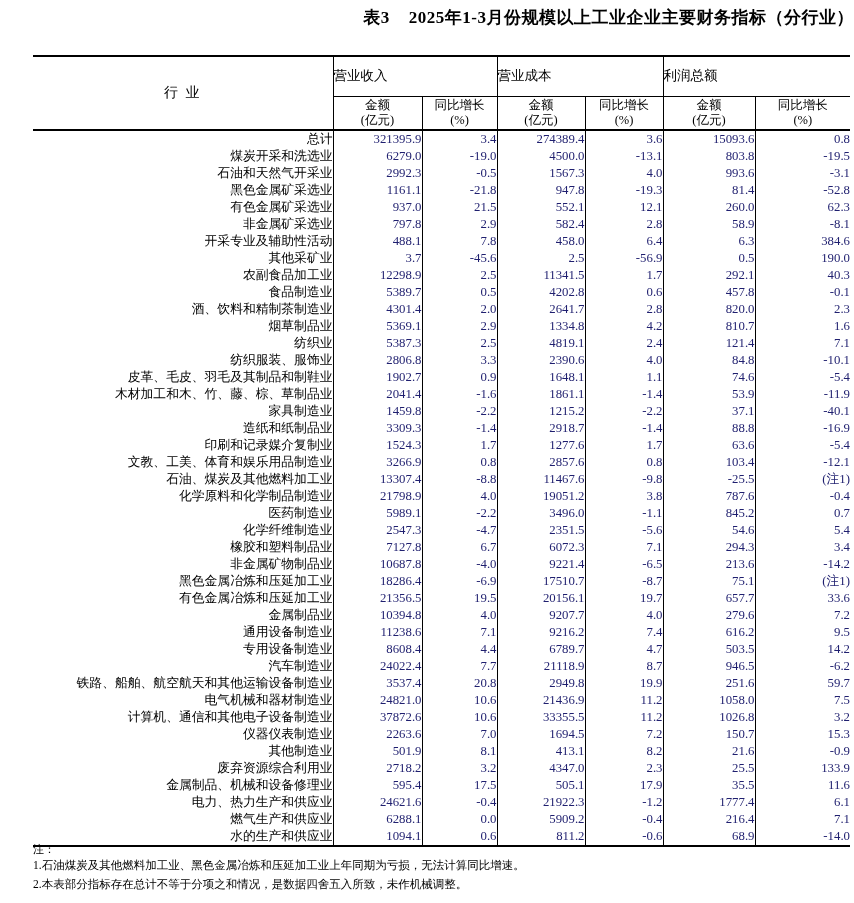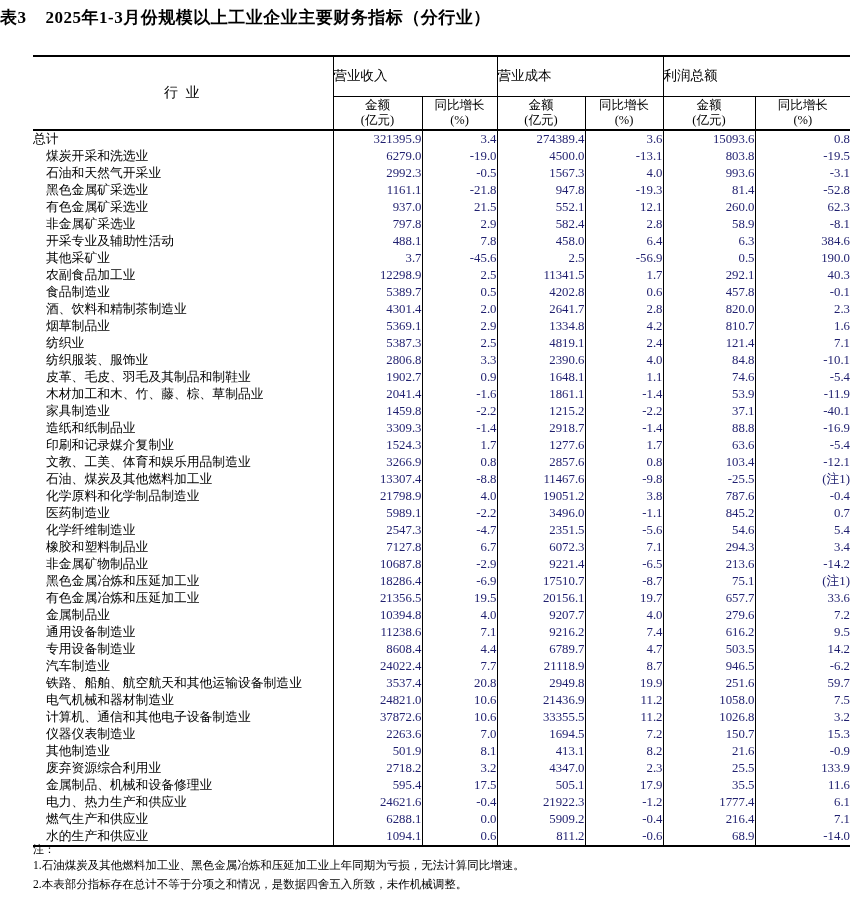--- a/index.html
+++ b/index.html
@@ -6,21 +6,21 @@
     margin: 0; padding: 0;
     width: 854px; height: 903px;
     background: #ffffff;
     font-family: "Liberation Serif", "DejaVu Serif", serif;
     position: relative;
     overflow: hidden;
   }
   .page { position: relative; width: 854px; height: 903px; }
   .title {
     position: absolute; top: 6px; left: 0; width: 854px;
-    text-align: left;
+    text-align: right;
     font-size: 17px; font-weight: bold; color: #000;
     letter-spacing: 0.5px;
     white-space: pre;
   }
   table.fin {
     position: absolute; left: 33px; top: 55px;
     width: 817px;
     border-collapse: collapse; table-layout: fixed;
     border-top: 2px solid #000;
     border-bottom: 2px solid #000;
@@ -41,21 +41,21 @@
   }
   th.th-sub {
     border-left: 1px solid #000;
     border-bottom: 2px solid #000;
     text-align: center; font-size: 12.5px; color: #000;
     vertical-align: middle;
   }
   .sub-line { line-height: 15px; }
   tbody td { font-size: 12.8px; vertical-align: middle; }
   td.c-ind {
-    text-align: left; color: #000;
+    text-align: right; color: #000;
     padding-left: 1px;
     white-space: nowrap; overflow: hidden;
   }
   td.c-ind.indent { padding-left: 13px; }
   td.c-amt {
     border-left: 1px solid #000;
     text-align: right; padding-right: 8px;
     color: #1f1f6f;
   }
   td.c-gro {
@@ -343,21 +343,21 @@
           <td class="c-amt">7127.8</td>
           <td class="c-gro">6.7</td>
           <td class="c-amt">6072.3</td>
           <td class="c-gro">7.1</td>
           <td class="c-amt">294.3</td>
           <td class="c-gro">3.4</td>
         </tr>
         <tr>
           <td class="c-ind indent">非金属矿物制品业</td>
           <td class="c-amt">10687.8</td>
-          <td class="c-gro">-2.9</td>
+          <td class="c-gro">-4.0</td>
           <td class="c-amt">9221.4</td>
           <td class="c-gro">-6.5</td>
           <td class="c-amt">213.6</td>
           <td class="c-gro">-14.2</td>
         </tr>
         <tr>
           <td class="c-ind indent">黑色金属冶炼和压延加工业</td>
           <td class="c-amt">18286.4</td>
           <td class="c-gro">-6.9</td>
           <td class="c-amt">17510.7</td>

